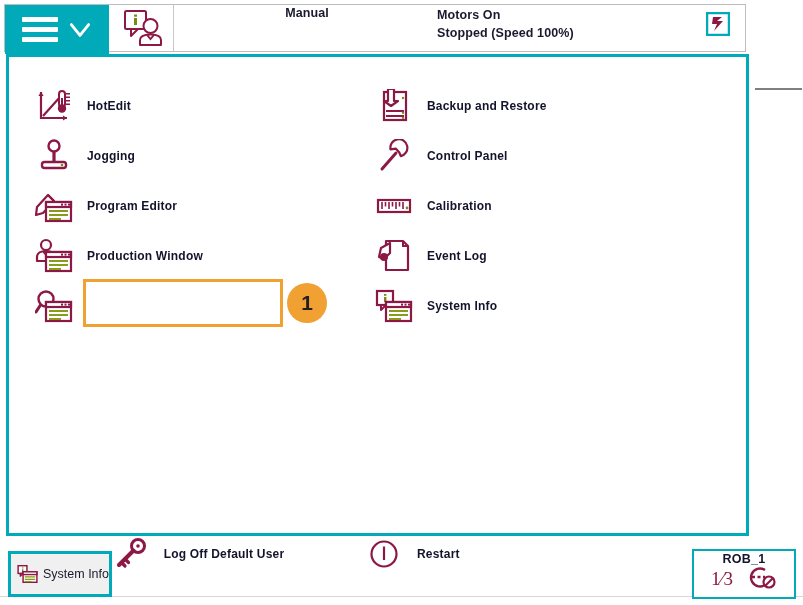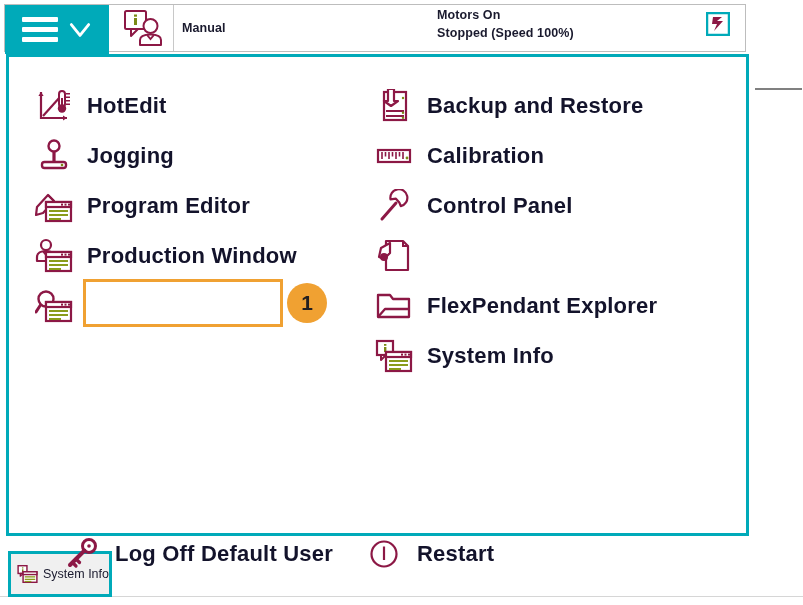--- a/index.html
+++ b/index.html
@@ -80,21 +80,21 @@
     box-sizing: border-box;
   }
 
   #sb-mode {
     position: absolute;
     left: 182px;
     top: 6px;
     width: 250px;
     height: 44px;
     display: flex;
-    flex-direction: column;
+    flex-direction: row;
     justify-content: center;
     gap: 4px;
   }
   #sb-motors {
     position: absolute;
     left: 437px;
     top: 6px;
     width: 255px;
     height: 36px;
     display: flex;
@@ -156,21 +156,21 @@
   }
   .menu-item .mi-icon {
     width: 46px;
     min-width: 46px;
     height: 42px;
     display: flex;
     align-items: center;
     justify-content: center;
   }
   .menu-item .mi-label {
-    font-size: 22px;
+    font-size: 12px;
     font-weight: bold;
     color: #13132b;
     white-space: nowrap;
     padding-left: 10px;
     letter-spacing: .2px;
   }
 
   
   #bottom-row {
     position: absolute;
@@ -445,67 +445,59 @@
             <circle cx="26" cy="9" r="1.2" fill="#7a8a16"></circle>
             <circle cx="26" cy="23.8" r="1.2" fill="#7a8a16"></circle>
             <circle cx="26" cy="28.8" r="1.2" fill="#7a8a16"></circle>
           </svg>
         </span>
         <span class="mi-label">Backup and Restore</span>
       </div>
 
       <div class="menu-item">
         <span class="mi-icon">
+          <svg width="34" height="34" viewBox="0 0 34 34">
+            <path d="M24 3 a8.5 8.5 0 1 0 5.5 11 l-5 -2.2 l-1 -5 Z" fill="#fff" stroke="#8c1845" stroke-width="2.2" stroke-linejoin="round" transform="rotate(150 22 10)"></path>
+            <path d="M19 14 L5 30" fill="none" stroke="#8c1845" stroke-width="3" stroke-linecap="round"></path>
+          </svg>
+        </span>
+        <span class="mi-label">Control Panel</span>
+      </div>
+
+      <div class="menu-item">
+        <span class="mi-icon">
           <svg width="36" height="24" viewBox="0 0 36 24">
             <rect x="2" y="6" width="32" height="12" fill="#fff" stroke="#8c1845" stroke-width="2.2"></rect>
             <g stroke="#8c1845" stroke-width="1.6">
               <line x1="6" y1="8" x2="6" y2="15"></line>
               <line x1="9.5" y1="8" x2="9.5" y2="12.5"></line>
               <line x1="13" y1="8" x2="13" y2="15"></line>
               <line x1="16.5" y1="8" x2="16.5" y2="12.5"></line>
               <line x1="20" y1="8" x2="20" y2="15"></line>
               <line x1="23.5" y1="8" x2="23.5" y2="12.5"></line>
               <line x1="27" y1="8" x2="27" y2="15"></line>
             </g>
             <circle cx="31" cy="14" r="1.4" fill="#7a8a16"></circle>
           </svg>
         </span>
         <span class="mi-label">Calibration</span>
       </div>
 
       <div class="menu-item">
         <span class="mi-icon">
           <svg width="34" height="34" viewBox="0 0 34 34">
-            <path d="M24 3 a8.5 8.5 0 1 0 5.5 11 l-5 -2.2 l-1 -5 Z" fill="#fff" stroke="#8c1845" stroke-width="2.2" stroke-linejoin="round" transform="rotate(150 22 10)"></path>
-            <path d="M19 14 L5 30" fill="none" stroke="#8c1845" stroke-width="3" stroke-linecap="round"></path>
-          </svg>
-        </span>
-        <span class="mi-label">Control Panel</span>
-      </div>
-
-      <div class="menu-item">
-        <span class="mi-icon">
-          <svg width="34" height="34" viewBox="0 0 34 34">
             <path d="M9 2 L26 2 L31 7 L31 31 L9 31 Z" fill="#fff" stroke="#8c1845" stroke-width="2.2" stroke-linejoin="round"></path>
             <path d="M26 2 L26 7 L31 7" fill="none" stroke="#8c1845" stroke-width="2"></path>
             <path d="M13 4 L13 14 L7 20 L2 18 L4 9 Z" fill="#fff" stroke="#8c1845" stroke-width="2.2" stroke-linejoin="round"></path>
             <circle cx="7" cy="18" r="4" fill="#8c1845"></circle>
           </svg>
         </span>
-      </div>
-
-      <div class="menu-item">
-        <span class="mi-icon">
-          <svg width="36" height="30" viewBox="0 0 36 30">
-            <path d="M2 4 L14 4 L17 8 L33 8 L33 26 L2 26 Z" fill="#fff" stroke="#8c1845" stroke-width="2.3" stroke-linejoin="round"></path>
-            <path d="M2 26 L9 18 L33 18" fill="none" stroke="#8c1845" stroke-width="2.3" stroke-linejoin="round"></path>
-          </svg>
-        </span>
-        <span class="mi-label">FlexPendant Explorer</span>
-      </div>
+        <span class="mi-label">Event Log</span>
+      </div>
+
 
       <div class="menu-item">
         <span class="mi-icon">
           <svg width="38" height="38" viewBox="0 0 38 38">
             <rect x="2" y="4" width="16" height="14" fill="#fff" stroke="#8c1845" stroke-width="2.2"></rect>
             <path d="M6 18 L6 23 L11 18 Z" fill="#fff" stroke="#8c1845" stroke-width="2" stroke-linejoin="round"></path>
             <rect x="9" y="7" width="2.4" height="1.8" fill="#7a8a16"></rect>
             <rect x="9" y="10" width="2.4" height="5" fill="#7a8a16"></rect>
             <rect x="11" y="15" width="25" height="19" fill="#fff" stroke="#8c1845" stroke-width="2.2"></rect>
             <rect x="11" y="15" width="25" height="5" fill="#fff" stroke="#8c1845" stroke-width="2.2"></rect>
@@ -566,14 +558,26 @@
       <rect x="11" y="15" width="25" height="5" fill="#fff" stroke="#8c1845" stroke-width="2.6"></rect>
       <g fill="#8a9b1c">
           <rect x="14" y="23" width="19" height="2.4"></rect>
           <rect x="14" y="27.5" width="19" height="2.4"></rect>
           <rect x="14" y="31.5" width="12" height="2.2"></rect>
         </g>
     </svg>
     <span class="tb-label">System Info</span>
   </div>
 
+  <div id="quickset">
+    <span class="qs-title">ROB_1</span>
+    <span class="qs-row">
+      <span class="qs-frac">1⁄3</span>
+      <svg width="32" height="26" viewBox="0 0 32 26">
+        <path d="M20 5 a9 9 0 1 0 4 7" fill="none" stroke="#8c1845" stroke-width="2.4"></path>
+        <line x1="7" y1="12" x2="20" y2="12" stroke="#8c1845" stroke-width="2.4" stroke-dasharray="3 2.5"></line>
+        <circle cx="24" cy="17" r="5.5" fill="#fff" stroke="#8c1845" stroke-width="2.2"></circle>
+        <line x1="20.5" y1="20.5" x2="27.5" y2="13.5" stroke="#8c1845" stroke-width="2.2"></line>
+      </svg>
+    </span>
+  </div>
 
 </div>
 
 </body></html>

